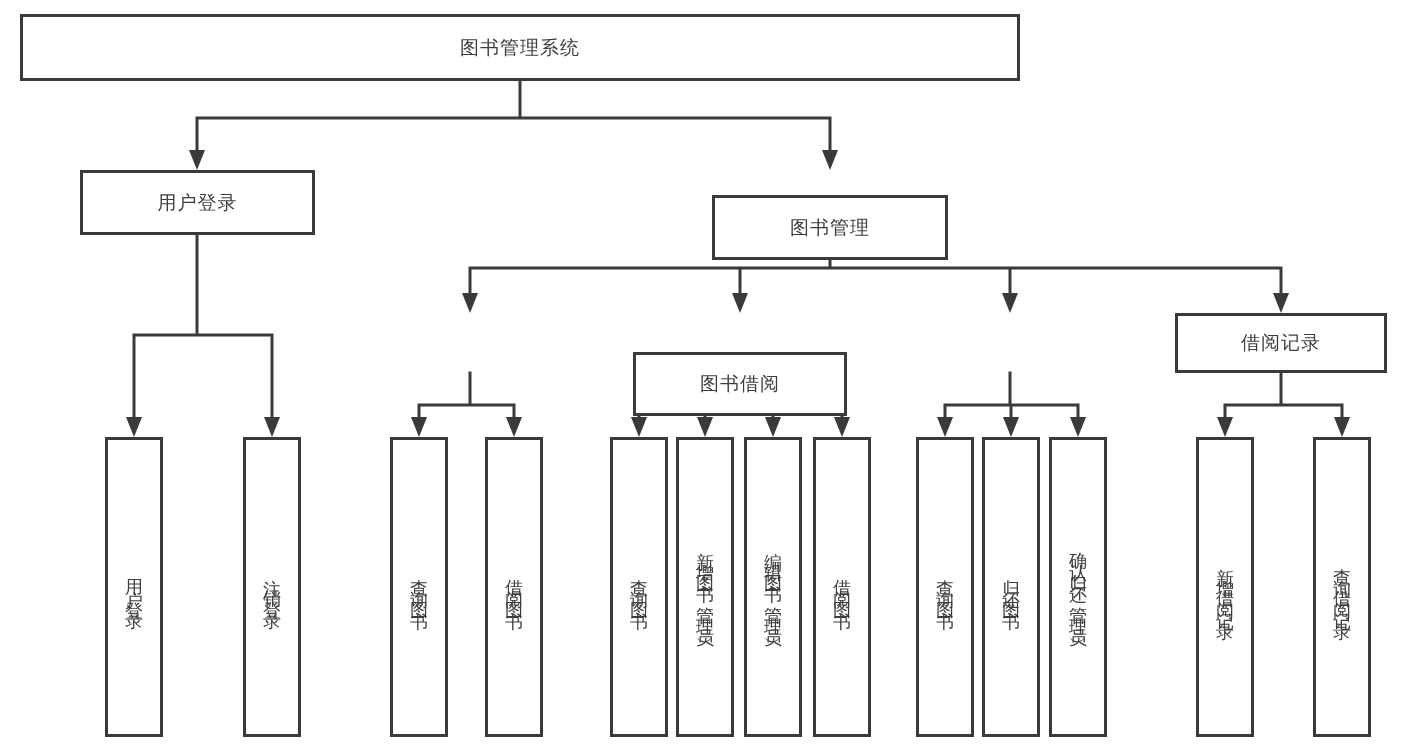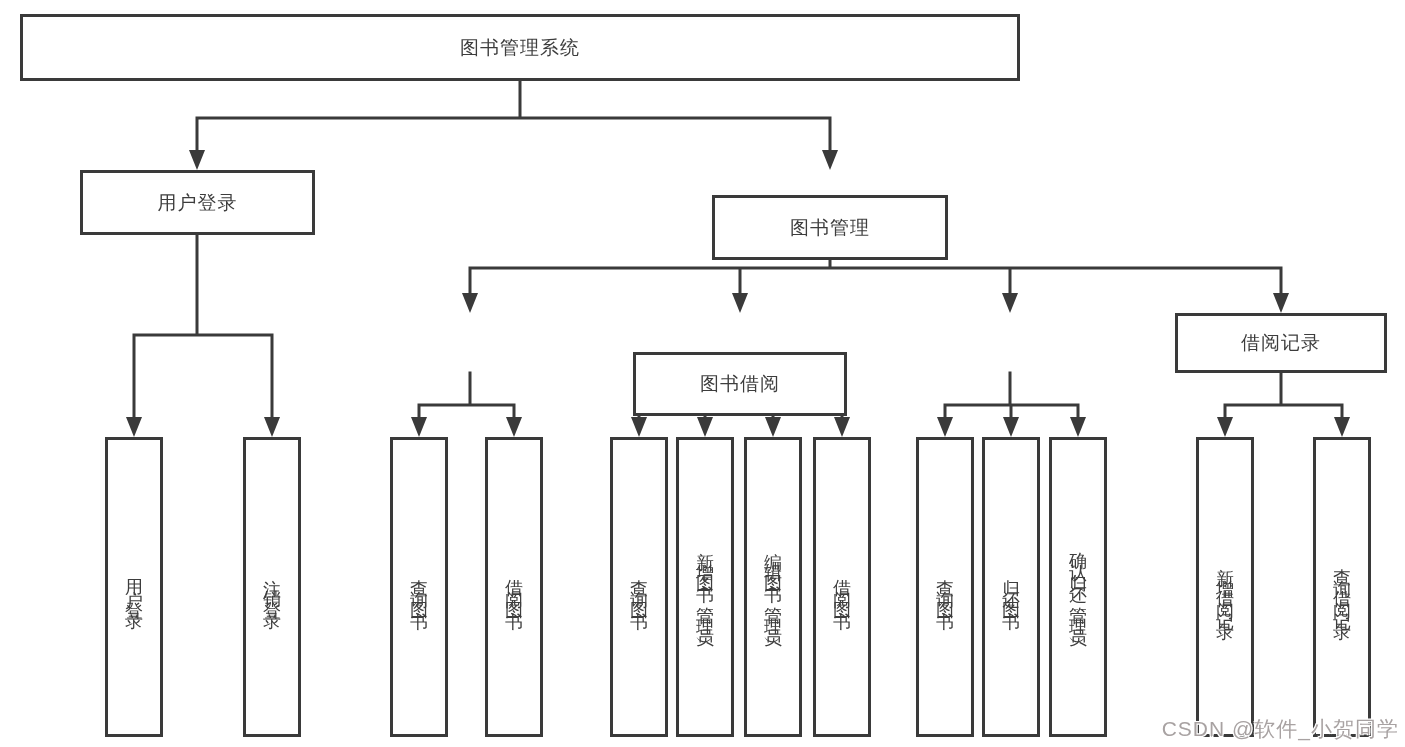--- a/index.html
+++ b/index.html
@@ -136,15 +136,14 @@
     <span>确认归还（管理员）</span>
   </div>
 
   <div class="node vnode" style="left:1196px; top:437px; width:58px; height:300px;">
     <span>新增借阅记录</span>
   </div>
   <div class="node vnode" style="left:1313px; top:437px; width:58px; height:300px;">
     <span>查询借阅记录</span>
   </div>
 
-  <div class="watermark">CSDN @软件_小贺同学</div>
 
 </div>
 
 </body></html>

